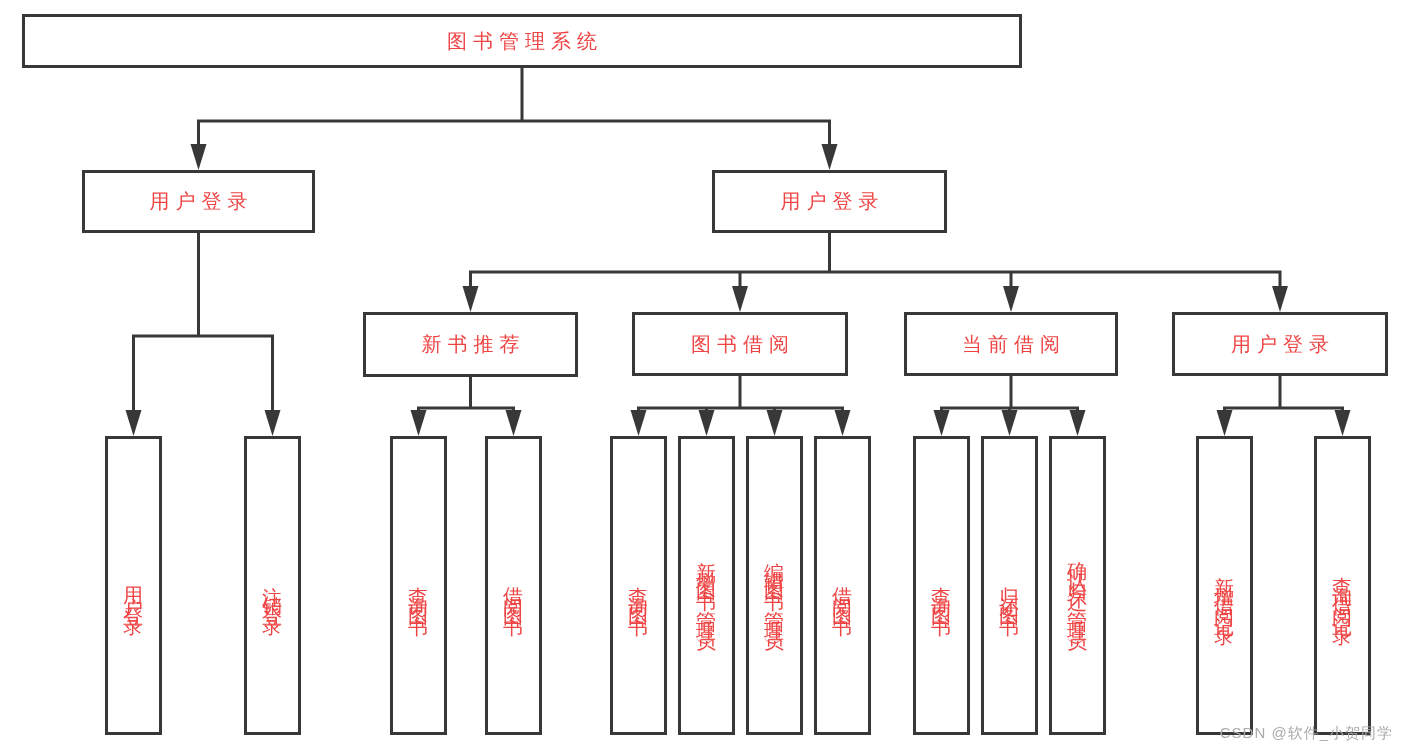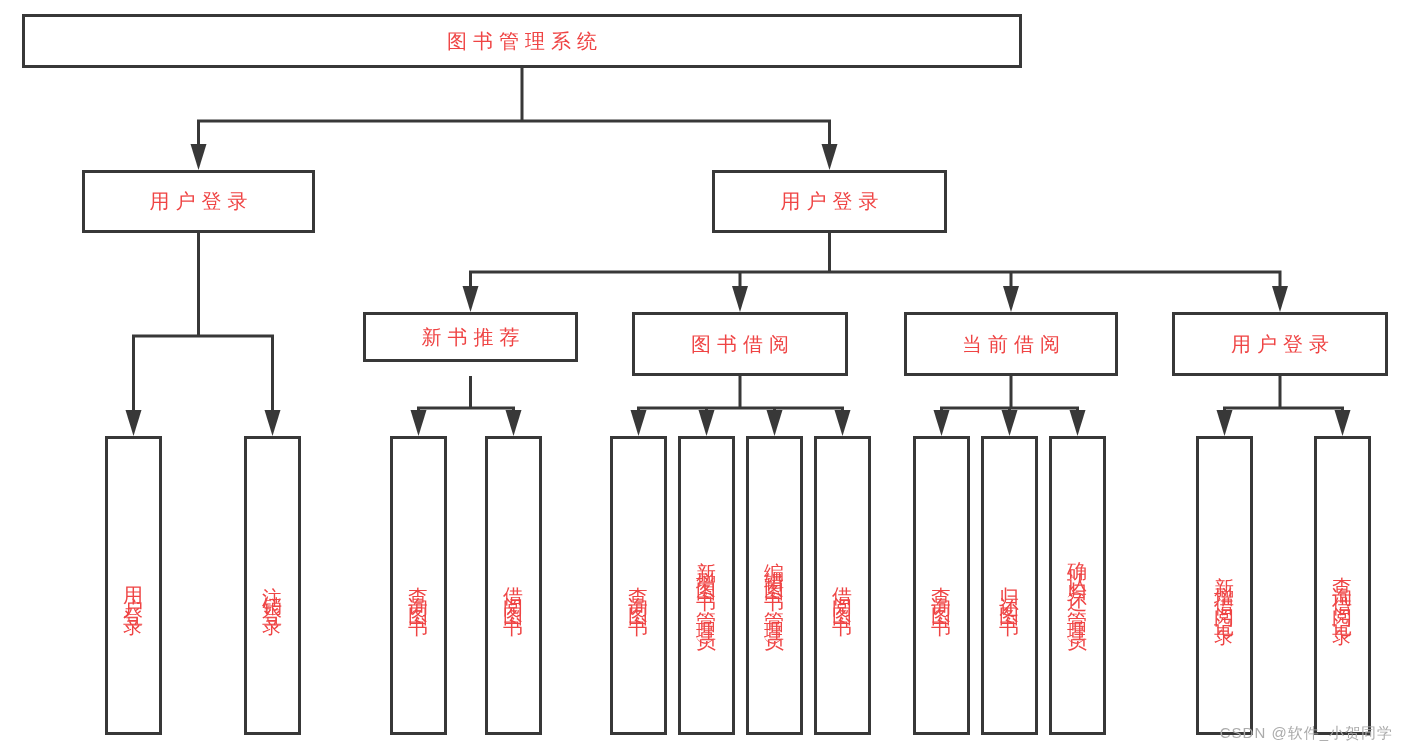--- a/index.html
+++ b/index.html
@@ -102,21 +102,21 @@
       <polygon points="1216.5,410 1232.5,410 1224.5,436"></polygon>
       <polygon points="1334.5,410 1350.5,410 1342.5,436"></polygon>
     </g>
   </svg>
 
   <div class="box h" style="left:22px; top:14px; width:1000px; height:54px;">图书管理系统</div>
 
   <div class="box h" style="left:82px; top:170px; width:233px; height:63px;">用户登录</div>
   <div class="box h" style="left:712px; top:170px; width:235px; height:63px;">用户登录</div>
 
-  <div class="box h" style="left:363px; top:312px; width:215px; height:50px;">新书推荐</div>
+  <div class="box h" style="left:363px; top:312px; width:215px; height:65px;">新书推荐</div>
   <div class="box h" style="left:904px; top:312px; width:214px; height:64px;">当前借阅</div>
   <div class="box h" style="left:632px; top:312px; width:216px; height:64px;">图书借阅</div>
   <div class="box h" style="left:1172px; top:312px; width:216px; height:64px;">用户登录</div>
 
   <div class="box v" style="left:105px; top:436px; width:57px; height:299px;">
     <span>用户登录</span>
   </div>
   <div class="box v" style="left:244px; top:436px; width:57px; height:299px;">
     <span>注销登录</span>
   </div>

